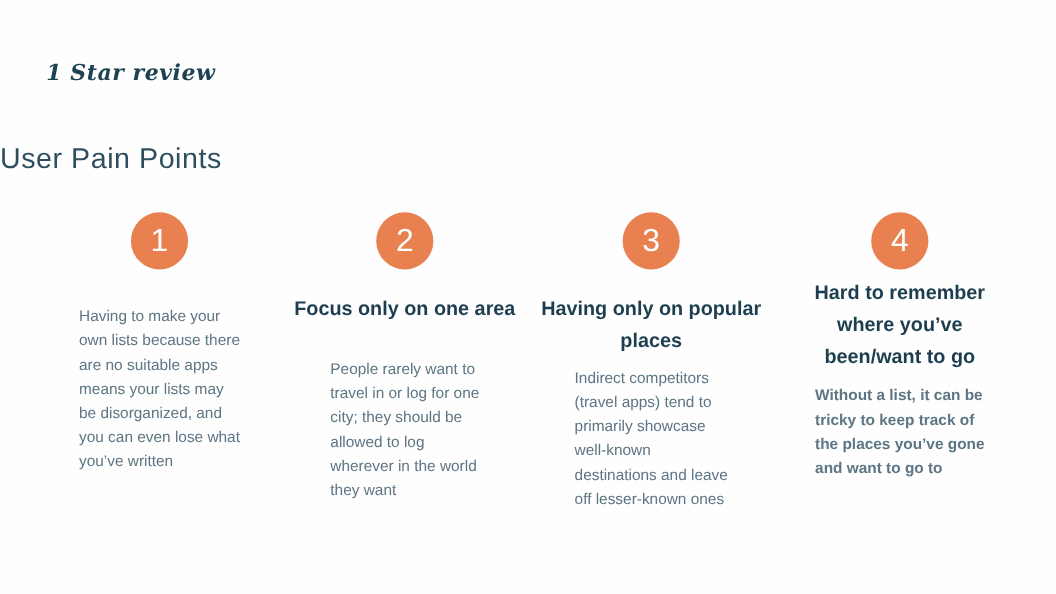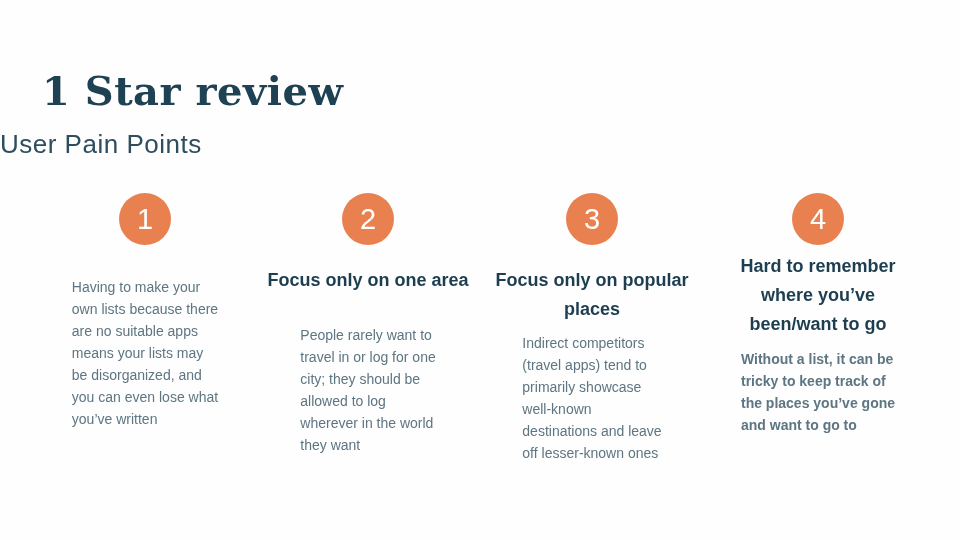--- a/index.html
+++ b/index.html
@@ -14,24 +14,25 @@
     background: var(--background, #FDFEFD);
     overflow: hidden;
     font-family: "Liberation Sans", "DejaVu Sans", sans-serif;
   }
   .title {
     position: absolute;
     left: 42px;
     top: 42px;
     font-family: "DejaVu Serif", "Liberation Serif", serif;
     font-weight: 700;
-    font-size: 40px;
+    font-size: 20px;
     line-height: 1.1;
     color: var(--title-teal, #1E4153);
     letter-spacing: 0.5px;
+    font-style: italic;
   }
   .subtitle {
     position: absolute;
     top: 129px;
     left: 0;
     width: 950px;
     font-size: 26px;
     font-weight: 400;
     letter-spacing: 0.5px;
     color: var(--subtitle-teal, #2E4D5E);
@@ -110,21 +111,21 @@
     <div class="body-text">People rarely want to
 travel in or log for one
 city; they should be
 allowed to log
 wherever in the world
 they want</div>
   </div>
 
   <div class="column c3">
     <div class="badge">3</div>
-    <div class="heading">Focus only on popular
+    <div class="heading">Having only on popular
 places</div>
     <div class="body-text">Indirect competitors
 (travel apps) tend to
 primarily showcase
 well-known
 destinations and leave
 off lesser-known ones</div>
   </div>
 
   <div class="column c4">

